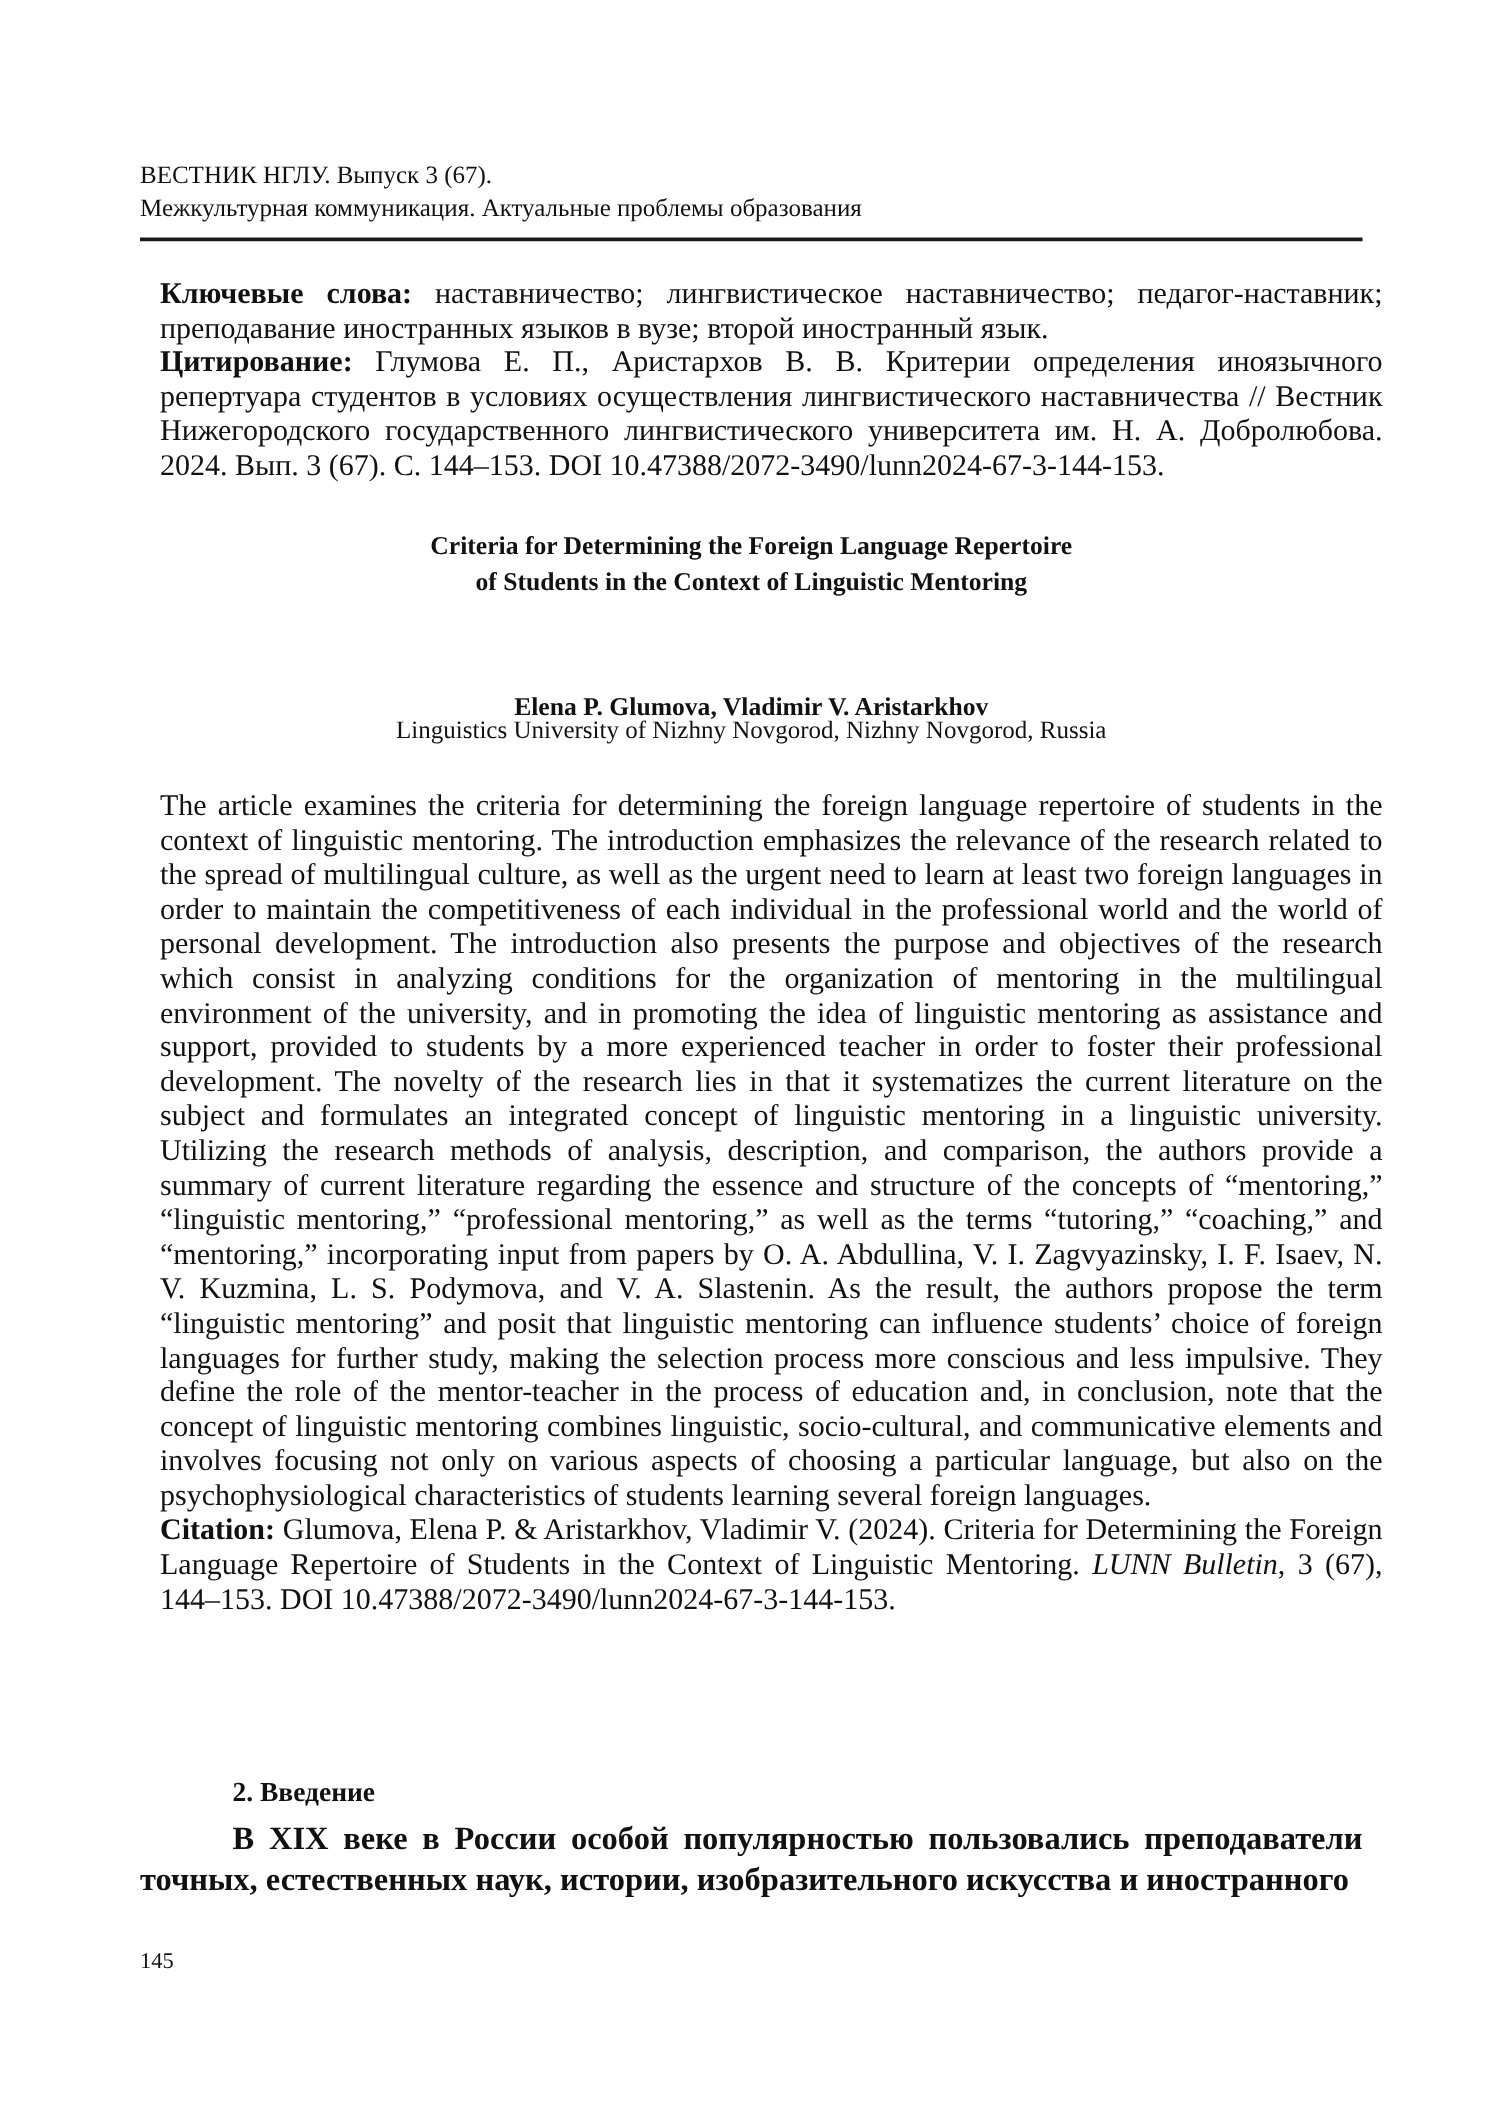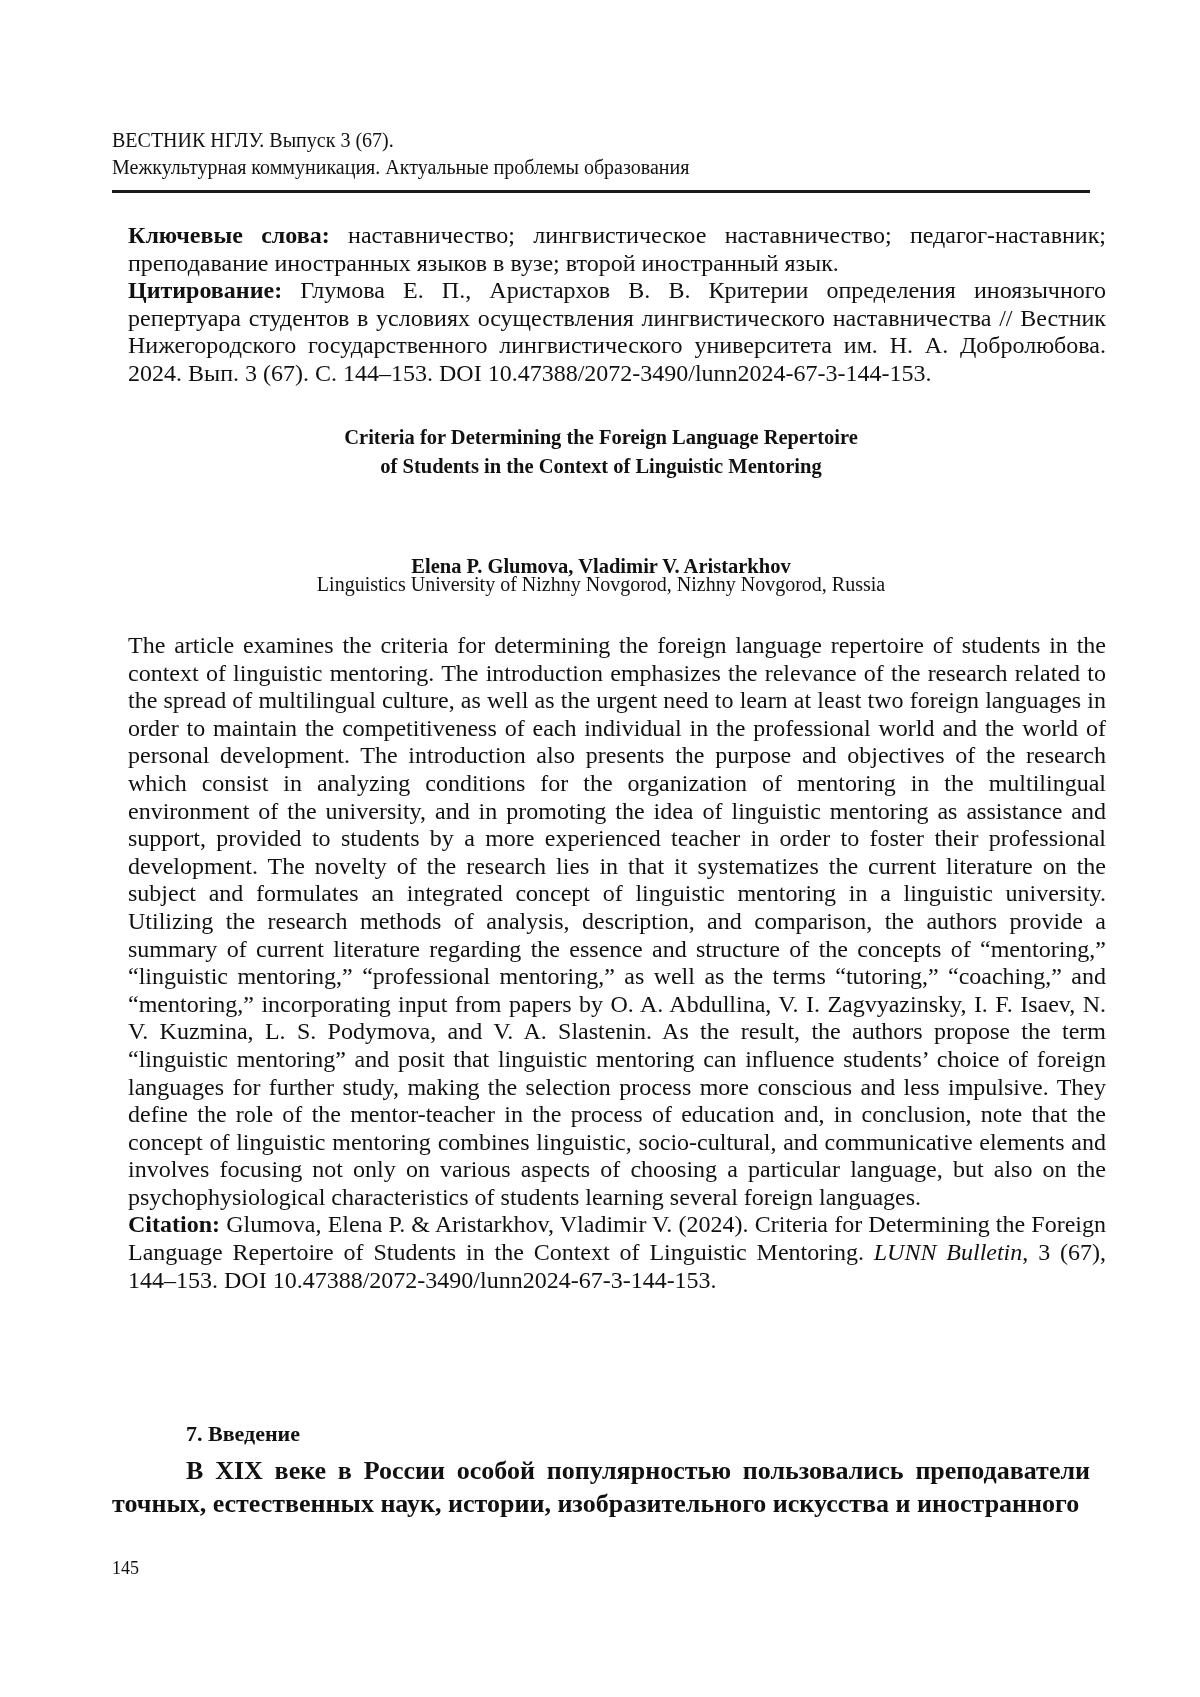--- a/index.html
+++ b/index.html
@@ -45,17 +45,17 @@
   </div>
 
   <div class="authors">Elena P. Glumova, Vladimir V. Aristarkhov</div>
   <div class="affil">Linguistics University of Nizhny Novgorod, Nizhny Novgorod, Russia</div>
 
   <div class="block abstract">
     <p>The article examines the criteria for determining the foreign language repertoire of students in the context of linguistic mentoring. The introduction emphasizes the relevance of the research related to the spread of multilingual culture, as well as the urgent need to learn at least two foreign languages in order to maintain the competitiveness of each individual in the professional world and the world of personal development. The introduction also presents the purpose and objectives of the research which consist in analyzing conditions for the organization of mentoring in the multilingual environment of the university, and in promoting the idea of linguistic mentoring as assistance and support, provided to students by a more experienced teacher in order to foster their professional development. The novelty of the research lies in that it systematizes the current literature on the subject and formulates an integrated concept of linguistic mentoring in a linguistic university. Utilizing the research methods of analysis, description, and comparison, the authors provide a summary of current literature regarding the essence and structure of the concepts of “mentoring,” “linguistic mentoring,” “professional mentoring,” as well as the terms “tutoring,” “coaching,” and “mentoring,” incorporating input from papers by O. A. Abdullina, V. I. Zagvyazinsky, I. F. Isaev, N. V. Kuzmina, L. S. Podymova, and V. A. Slastenin. As the result, the authors propose the term “linguistic mentoring” and posit that linguistic mentoring can influence students’ choice of foreign languages for further study, making the selection process more conscious and less impulsive. They define the role of the mentor-teacher in the process of education and, in conclusion, note that the concept of linguistic mentoring combines linguistic, socio-cultural, and communicative elements and involves focusing not only on various aspects of choosing a particular language, but also on the psychophysiological characteristics of students learning several foreign languages.</p>
     <p><span class="b">Citation:</span><span> Glumova, Elena P. &amp; Aristarkhov, Vladimir V. (2024). Criteria for Determining the Foreign Language Repertoire of Students in the Context of Linguistic Mentoring. </span><i>LUNN Bulletin</i><span>, 3 (67), 144–153. DOI 10.47388/2072-3490/lunn2024-67-3-144-153.</span></p>
   </div>
 
-  <div class="section">7. Введение</div>
+  <div class="section">2. Введение</div>
   <div class="intro">В XIX веке в России особой популярностью пользовались преподаватели точных, естественных наук, истории, изобразительного искусства и иностранного</div>
 
   <div class="folio">145</div>
 </div>
 
 </body></html>

